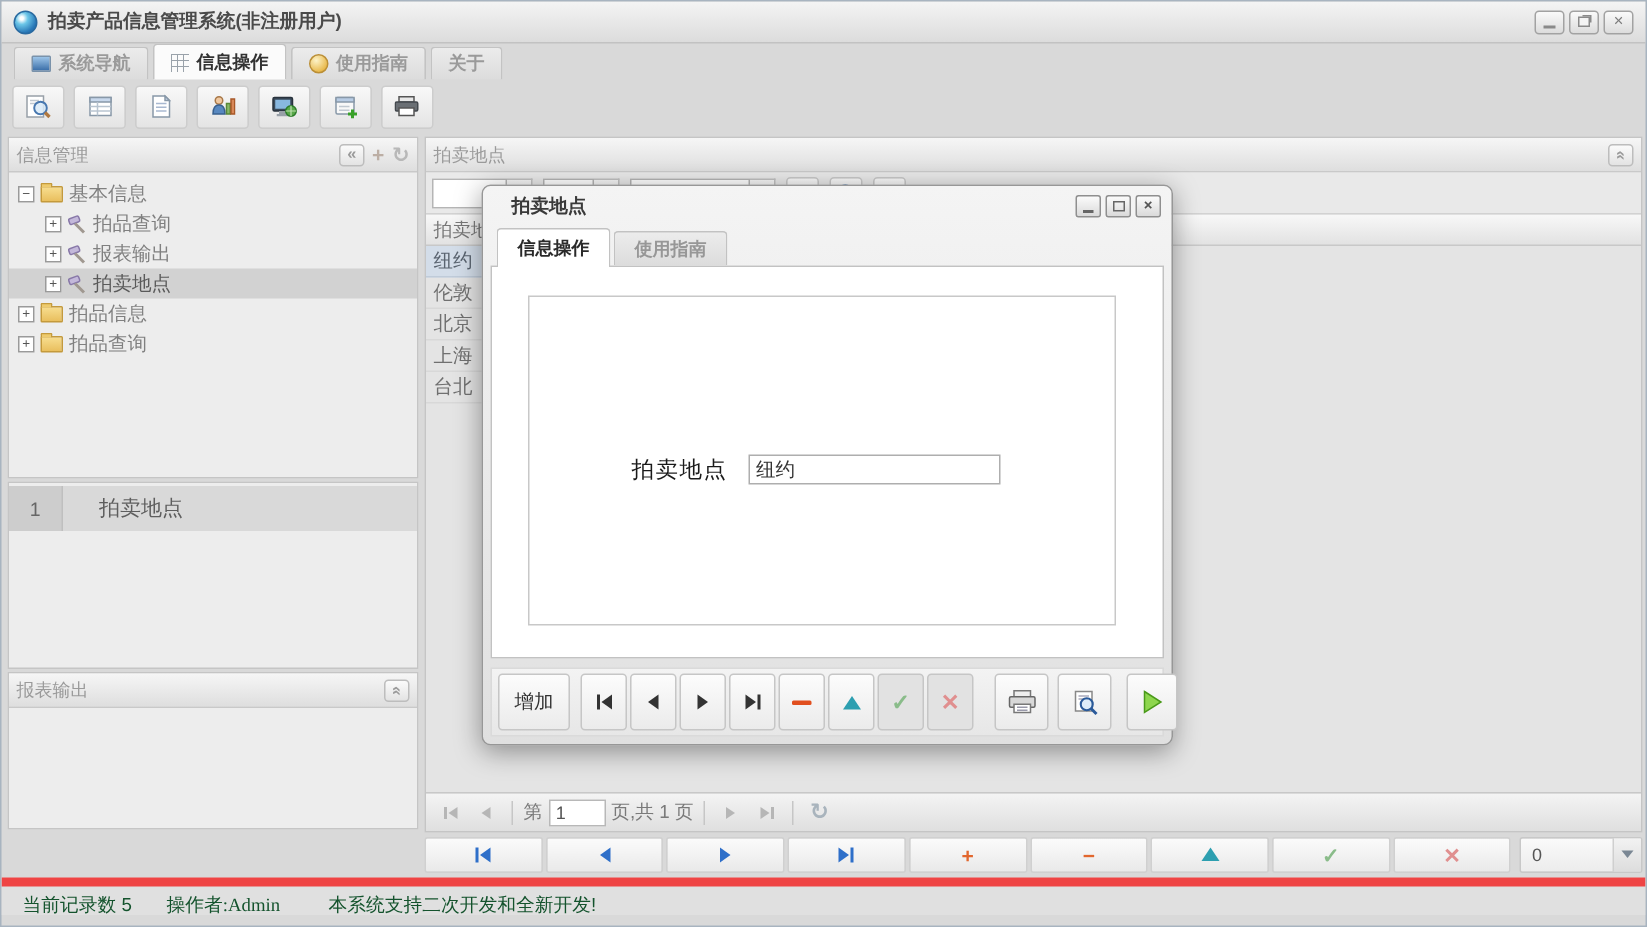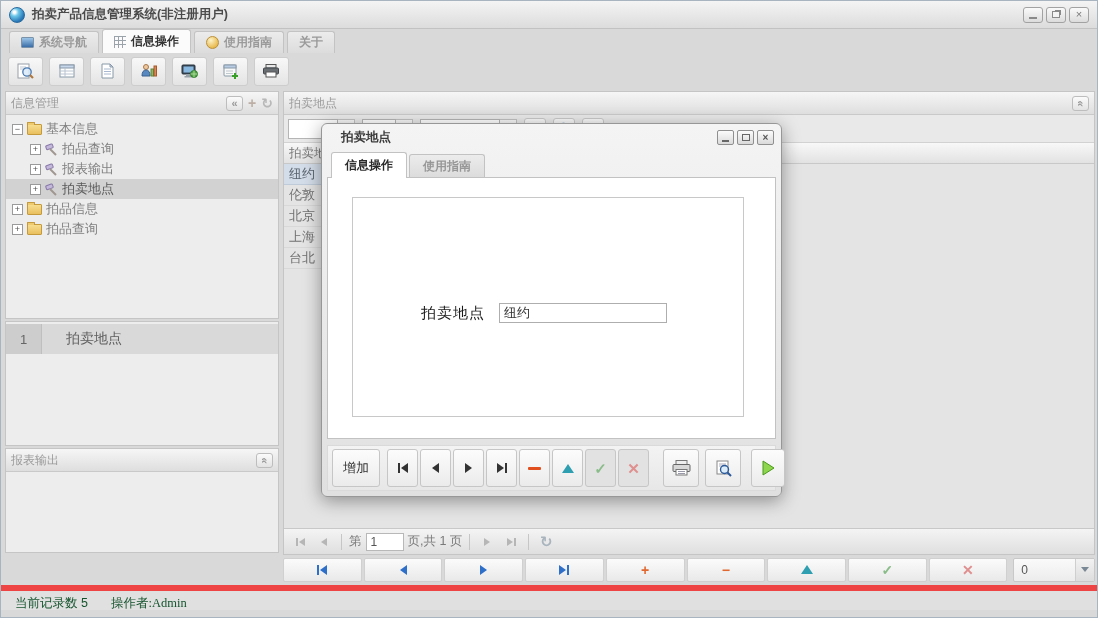--- a/index.html
+++ b/index.html
@@ -475,20 +475,21 @@
       <span class="dd-val">0</span>
       <span class="dd-btn">
           <i class="td"></i>
         </span>
     </div>
   </div>
 
   <div class="statusbar">
     <span class="st1">当前记录数 5</span>
     <span class="st2">操作者:Admin</span>
+    <span class="st3">本系统支持二次开发和全新开发!</span>
   </div>
 
   <div class="dialog">
     <div class="dtitle">
       <span>拍卖地点</span>
       <div class="dwin">
         <span class="dwbtn">
             <i class="minb"></i>
           </span>
         <span class="dwbtn">

